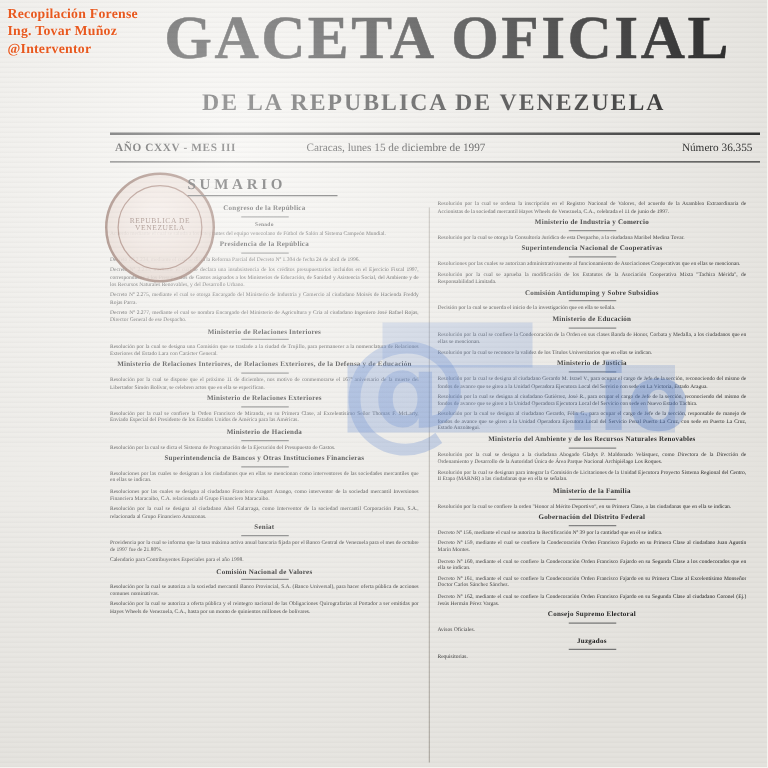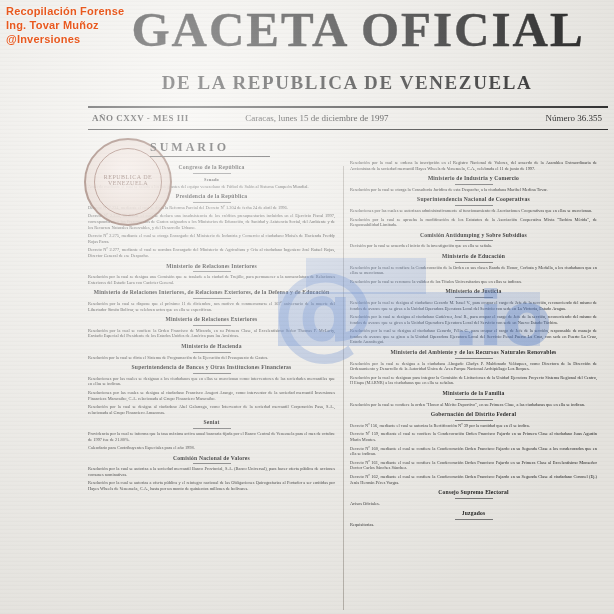--- a/index.html
+++ b/index.html
@@ -20,21 +20,21 @@
     content:"";position:absolute;inset:0;
     background:
       repeating-linear-gradient(0deg, rgba(0,0,0,0.025) 0px, rgba(0,0,0,0) 2px, rgba(0,0,0,0) 4px),
       radial-gradient(ellipse at 30% 20%, rgba(255,255,255,0.6), rgba(0,0,0,0.06) 80%);
     pointer-events:none;z-index:40;
   }
   
   .credit{
     position:absolute;left:6px;top:4px;z-index:60;
     color:#e8591f;
-    font-family:Liberation Sans, sans-serif;
+    font-family:Liberation Serif, serif;
     font-weight:bold;
     font-size:11px;
     line-height:14px;
     text-shadow:0 0 2px rgba(255,255,255,0.9);
     white-space:nowrap;
   }
   .credit div{letter-spacing:0.2px;}
   
   .watermark{
     position:absolute;z-index:30;
@@ -259,16 +259,16 @@
   </div>
 
   <div class="wm-bar"></div>
   <div class="wm-bar2"></div>
   <div class="watermark wm-at">@</div>
   <div class="watermark wm-tail">.io</div>
 
   <div class="credit">
     <div>Recopilación Forense</div>
     <div>Ing. Tovar Muñoz</div>
-    <div>@Inversiones</div>
+    <div>@Interventor</div>
   </div>
 
 </div>
 
 </body></html>

